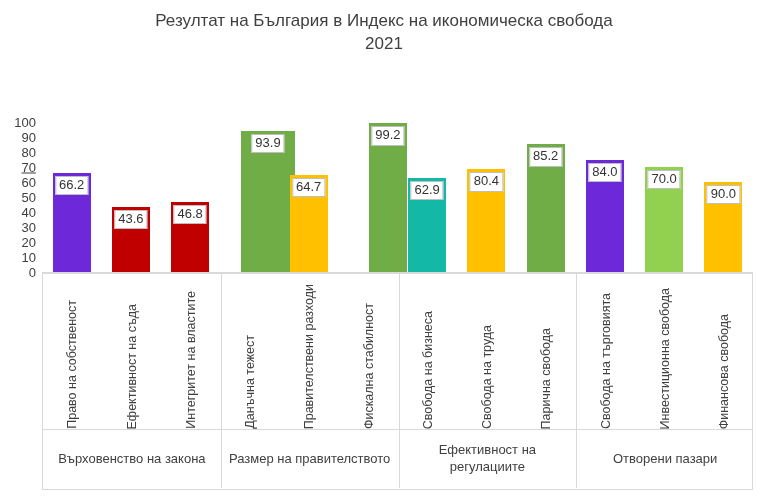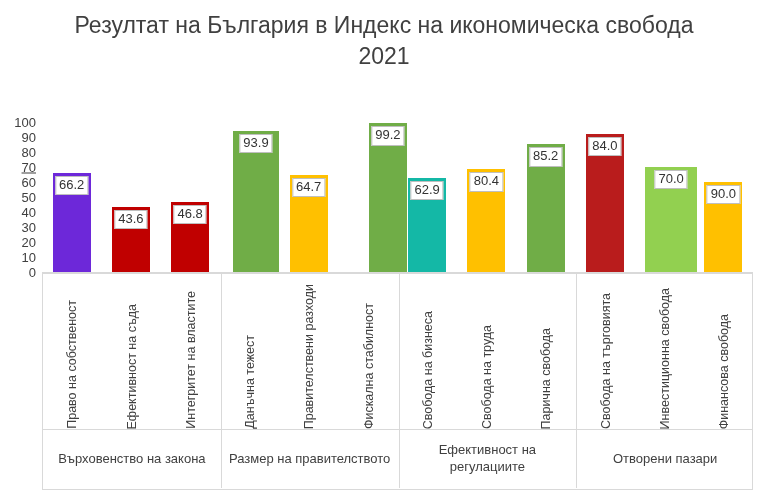--- a/index.html
+++ b/index.html
@@ -16,21 +16,21 @@
     position: relative;
   }
 
   
   #chart-title {
     position: absolute;
     left: 0;
     top: 10px;
     width: 768px;
     text-align: center;
-    font-size: 23px;
+    font-size: 17px;
     color: #404040;
     line-height: 1.35;
     font-weight: 400;
   }
   #chart-title .line2 { display: block; }
 
   
   #y-axis {
     position: absolute;
     left: 0px;
@@ -193,21 +193,21 @@
     <div class="bar-slot" style="left: 69.875px; width: 38px;">
       <div class="bar" style="height: 65.4px; background: rgb(192, 0, 0);">
         <div class="bar-label">43.6</div>
       </div>
     </div>
     <div class="bar-slot" style="left: 129.125px; width: 38px;">
       <div class="bar" style="height: 70.2px; background: rgb(192, 0, 0);">
         <div class="bar-label">46.8</div>
       </div>
     </div>
-    <div class="bar-slot" style="left: 191px; width: 46px;">
+    <div class="bar-slot" style="left: 199px; width: 46px; padding-left: 8px;">
       <div class="bar" style="height: 140.85px; background: rgb(112, 173, 71);">
         <div class="bar-label">93.9</div>
       </div>
     </div>
     <div class="bar-slot" style="left: 247.625px; width: 38px;">
       <div class="bar" style="height: 97.05px; background: rgb(255, 192, 0);">
         <div class="bar-label">64.7</div>
       </div>
     </div>
     <div class="bar-slot" style="left: 306.875px; width: 38px; margin-left: 20px;">
@@ -224,25 +224,25 @@
       <div class="bar" style="height: 102.75px; background: rgb(255, 192, 0);">
         <div class="bar-label">80.4</div>
       </div>
     </div>
     <div class="bar-slot" style="left: 484.625px; width: 38px;">
       <div class="bar" style="height: 127.8px; background: rgb(112, 173, 71);">
         <div class="bar-label">85.2</div>
       </div>
     </div>
     <div class="bar-slot" style="left: 543.875px; width: 38px;">
-      <div class="bar" style="height: 138px; background: #b91c1c;">
+      <div class="bar" style="height: 112px; background: #6d28d9;">
         <div class="bar-label">84.0</div>
       </div>
     </div>
-    <div class="bar-slot" style="left: 603.125px; width: 52px;">
+    <div class="bar-slot" style="left: 603.125px; width: 38px;">
       <div class="bar" style="height: 105px; background: rgb(146, 208, 80);">
         <div class="bar-label">70.0</div>
       </div>
     </div>
     <div class="bar-slot" style="left: 662.375px; width: 38px;">
       <div class="bar" style="height: 90px; background: rgb(255, 192, 0);">
         <div class="bar-label">90.0</div>
       </div>
     </div>
   </div>

